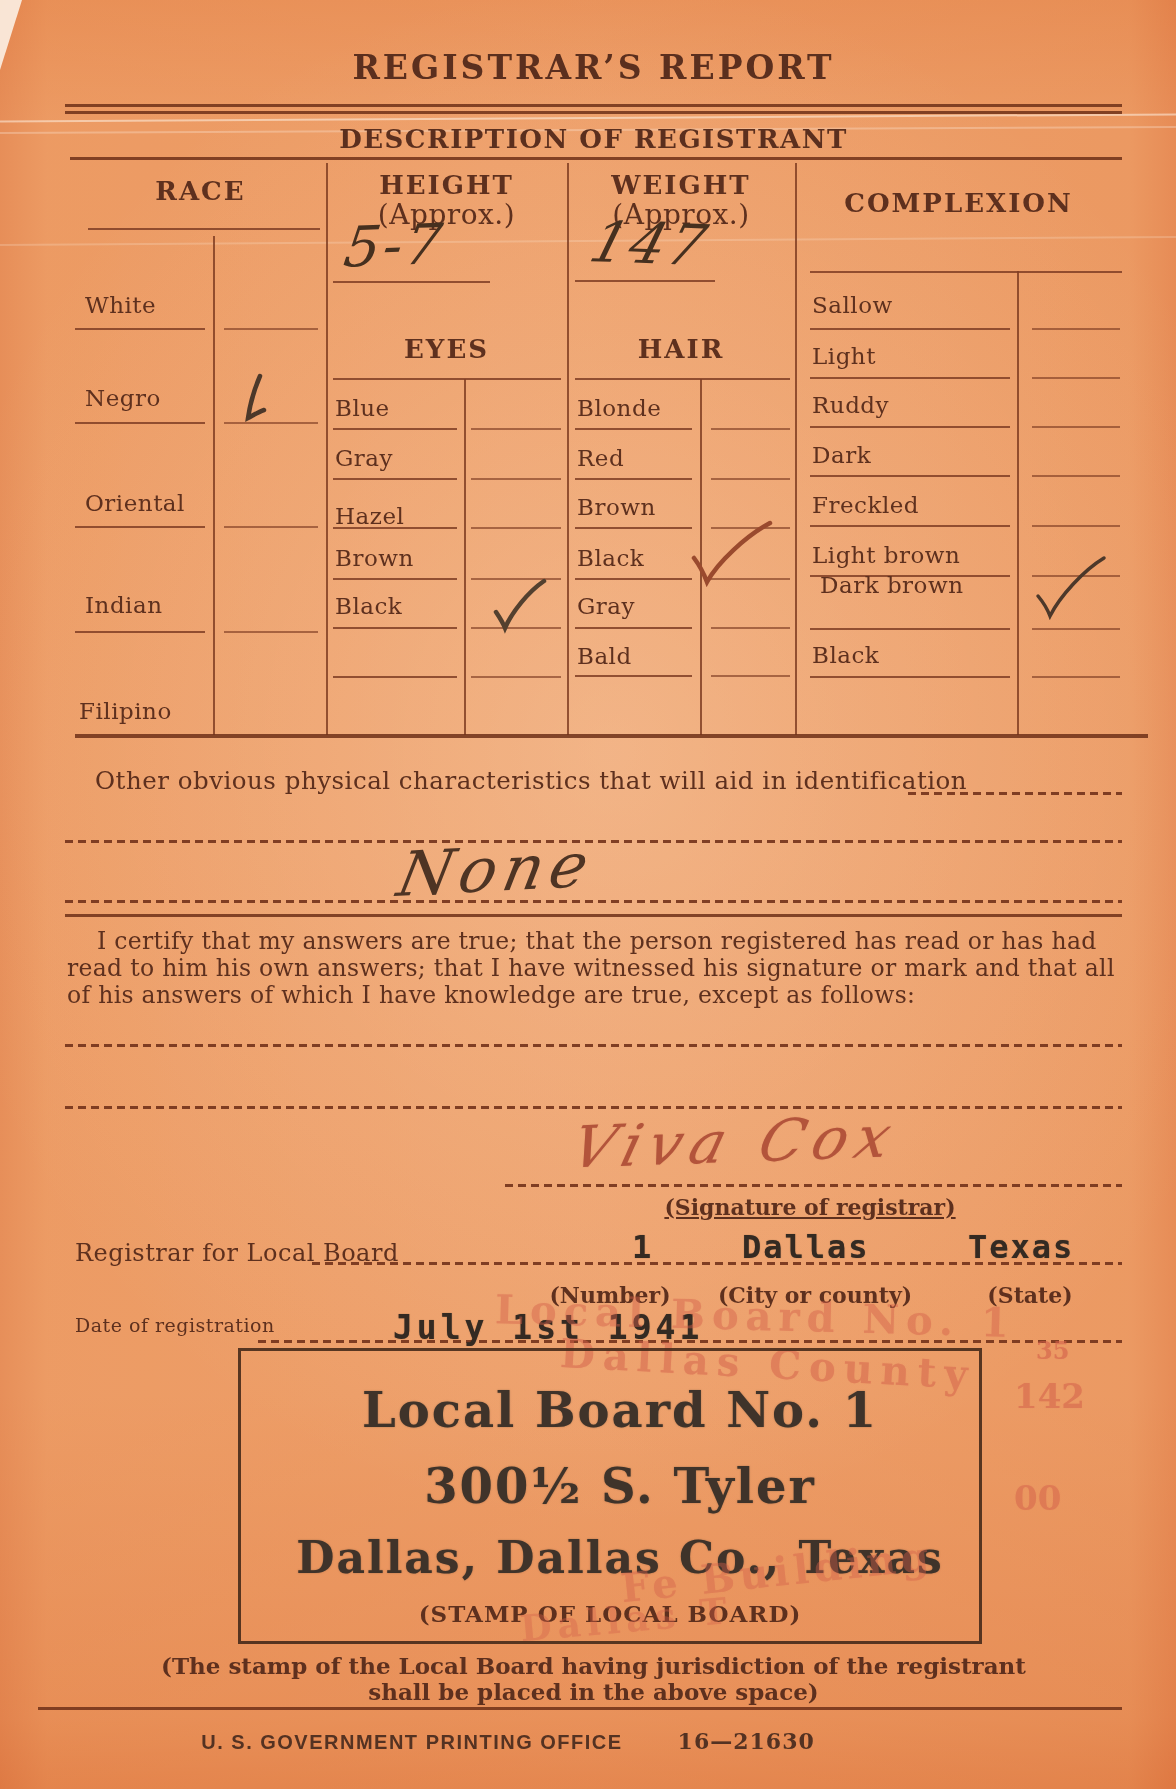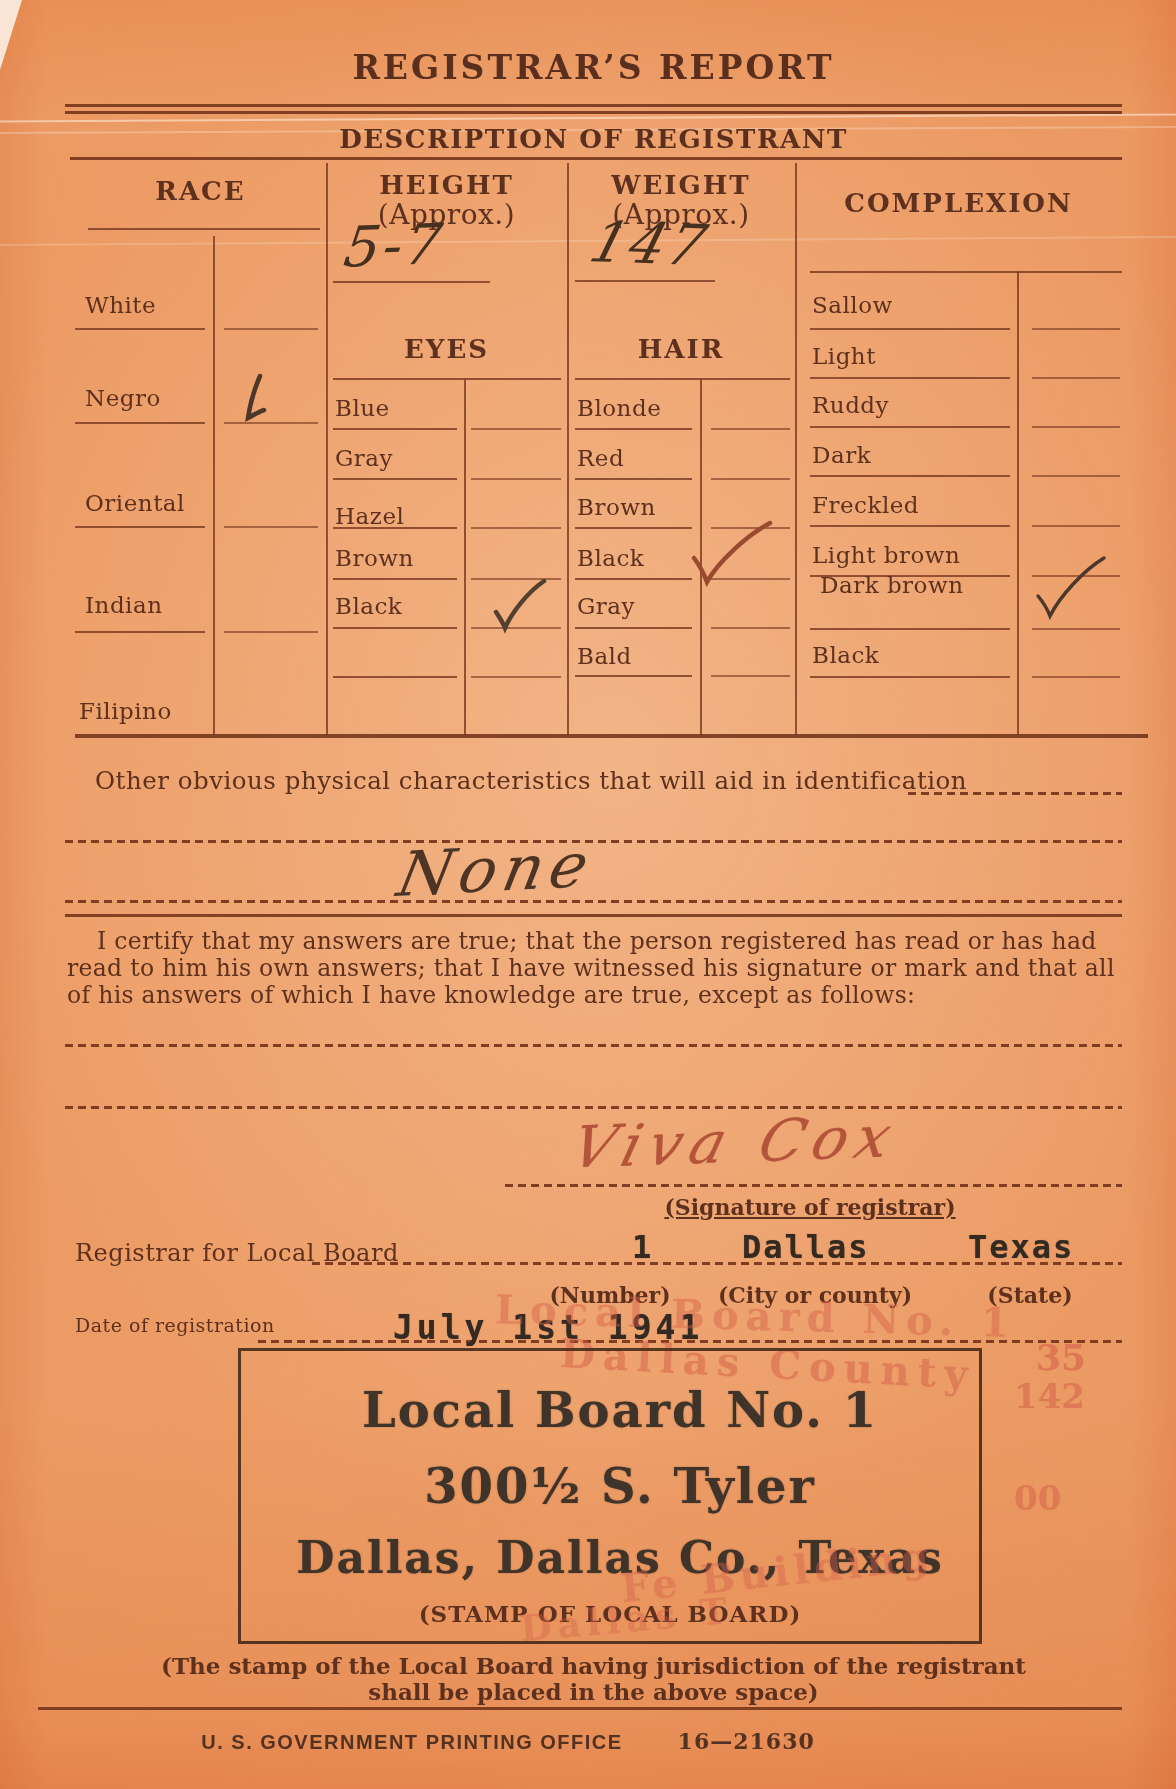--- a/index.html
+++ b/index.html
@@ -211,21 +211,21 @@
   <div class="caption" style="left:715px;top:1282px;width:200px;">(City or county)</div>
   <div class="caption" style="left:965px;top:1282px;width:130px;">(State)</div>
 
   <div class="lbl" style="left:75px;top:1314px;font-size:19px;">Date of registration</div>
   <div class="dash" style="left:258px;top:1340px;width:864px;"></div>
   <div class="typed" style="left:393px;top:1308px;font-size:33px;letter-spacing:4px;">July 1st 1941</div>
 
   <div class="red" style="left:495px;top:1292px;font-size:40px;letter-spacing:7px;opacity:.45;transform:rotate(1.5deg);">Local Board No. 1</div>
   <div class="red" style="left:560px;top:1340px;font-size:40px;letter-spacing:8px;opacity:.5;transform:rotate(3deg);">Dallas County</div>
 
-  <div class="red" style="left:1036px;top:1336px;font-size:36px;opacity:.6;">35</div>
+  <div class="red" style="left:1036px;top:1336px;font-size:24px;opacity:.6;">35</div>
   <div class="red" style="left:1014px;top:1376px;font-size:34px;opacity:.55;">142</div>
   <div class="red" style="left:1014px;top:1478px;font-size:34px;opacity:.5;">00</div>
 
   <div class="abs" style="left:238px;top:1348px;width:738px;height:290px;border:3.5px solid rgba(70,42,26,.9);"></div>
   <div class="stampblk" style="left:280px;top:1382px;width:680px;font-size:48px;">Local Board No. 1</div>
   <div class="stampblk" style="left:280px;top:1458px;width:680px;font-size:48px;">300½ S. Tyler</div>
   <div class="stampblk" style="left:220px;top:1532px;width:800px;font-size:44px;">Dallas, Dallas Co., Texas</div>
   <div class="caption" style="left:380px;top:1600px;width:460px;font-size:23px;letter-spacing:1px;">(STAMP OF LOCAL BOARD)</div>
 
   <div class="red" style="left:620px;top:1548px;font-size:40px;letter-spacing:5px;opacity:.42;transform:rotate(-6deg);">Fe Building</div>

